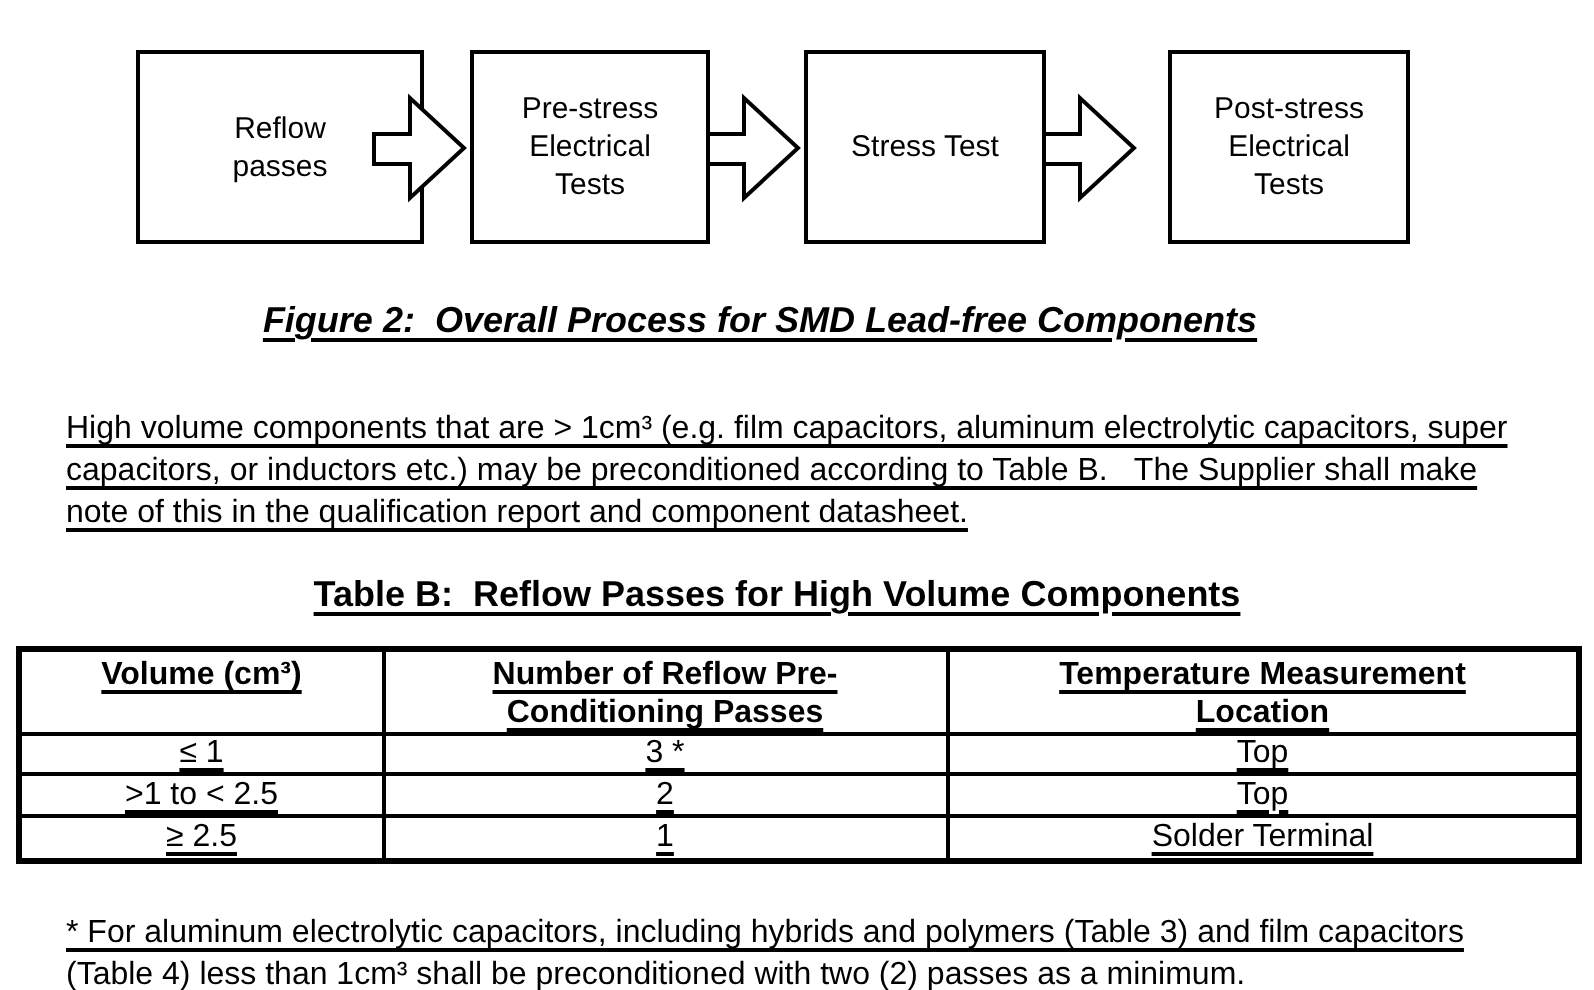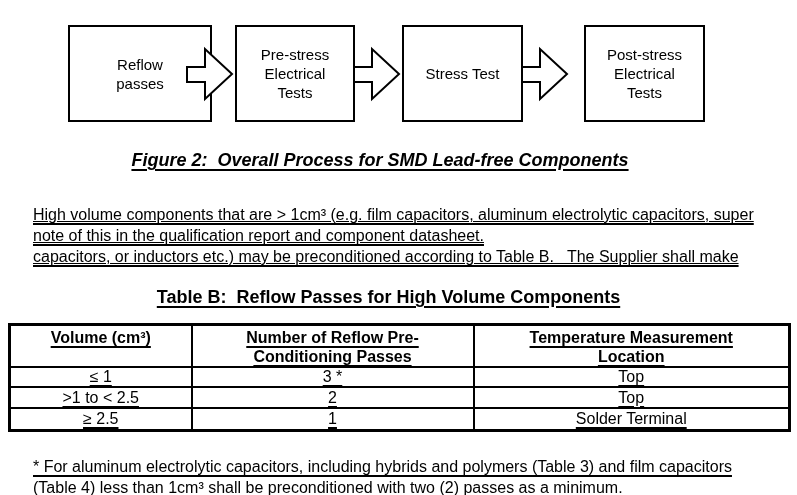--- a/index.html
+++ b/index.html
@@ -39,21 +39,21 @@
   }
   .table-title {
     width: 745px; margin-top: 18px;
     text-align: center; font-weight: bold; font-size: 18px; line-height: 24px;
     text-decoration: underline; text-decoration-thickness: 2px; text-underline-offset: 3px;
     white-space: pre;
     padding-left: 16px;
   }
 
   
-  .para     { margin: 32px 0 0 33px; font-size: 16px; line-height: 21px; text-decoration: underline; }
+  .para     { margin: 32px 0 0 33px; font-size: 16px; line-height: 21px; }
   .footnote { margin: 24px 0 0 33px; font-size: 16px; line-height: 21px; }
   .tline {
     text-decoration: underline; text-decoration-thickness: 1.5px; text-underline-offset: 3px;
     white-space: pre;
   }
 
   
   table.tb {
     border-collapse: collapse; table-layout: fixed;
     margin: 14px 0 0 8px; width: 780px;
@@ -105,22 +105,22 @@
       <span>Post-stress
 Electrical
 Tests</span>
     </div>
   </div>
 
   <div class="figure-caption">Figure 2:  Overall Process for SMD Lead-free Components</div>
 
   <div class="para">
     <div class="tline">High volume components that are &gt; 1cm³ (e.g. film capacitors, aluminum electrolytic capacitors, super</div>
+    <div class="tline">capacitors, or inductors etc.) may be preconditioned according to Table B.   The Supplier shall make</div>
     <div class="tline">note of this in the qualification report and component datasheet.</div>
-    <div class="tline">capacitors, or inductors etc.) may be preconditioned according to Table B.   The Supplier shall make</div>
   </div>
 
   <div class="table-title">Table B:  Reflow Passes for High Volume Components</div>
 
   <table class="tb">
     <colgroup>
       <col style="width:182px">
       <col style="width:282px">
       <col style="width:316px">
     </colgroup>

